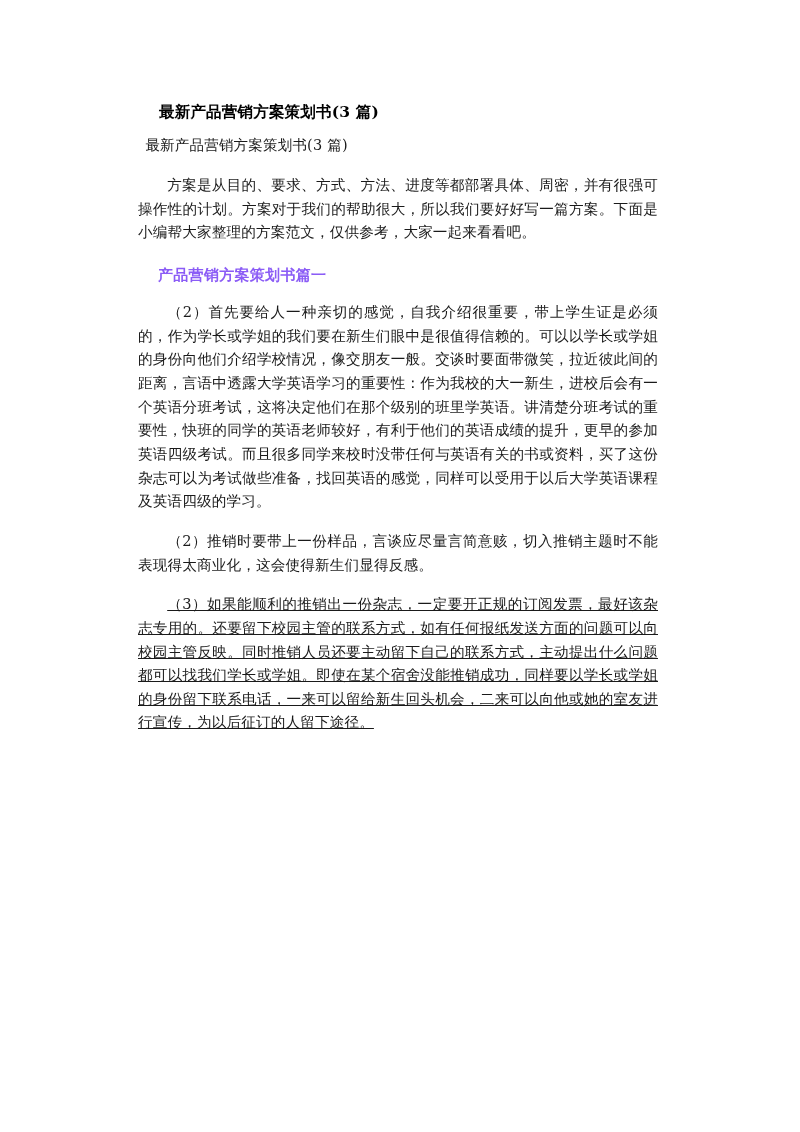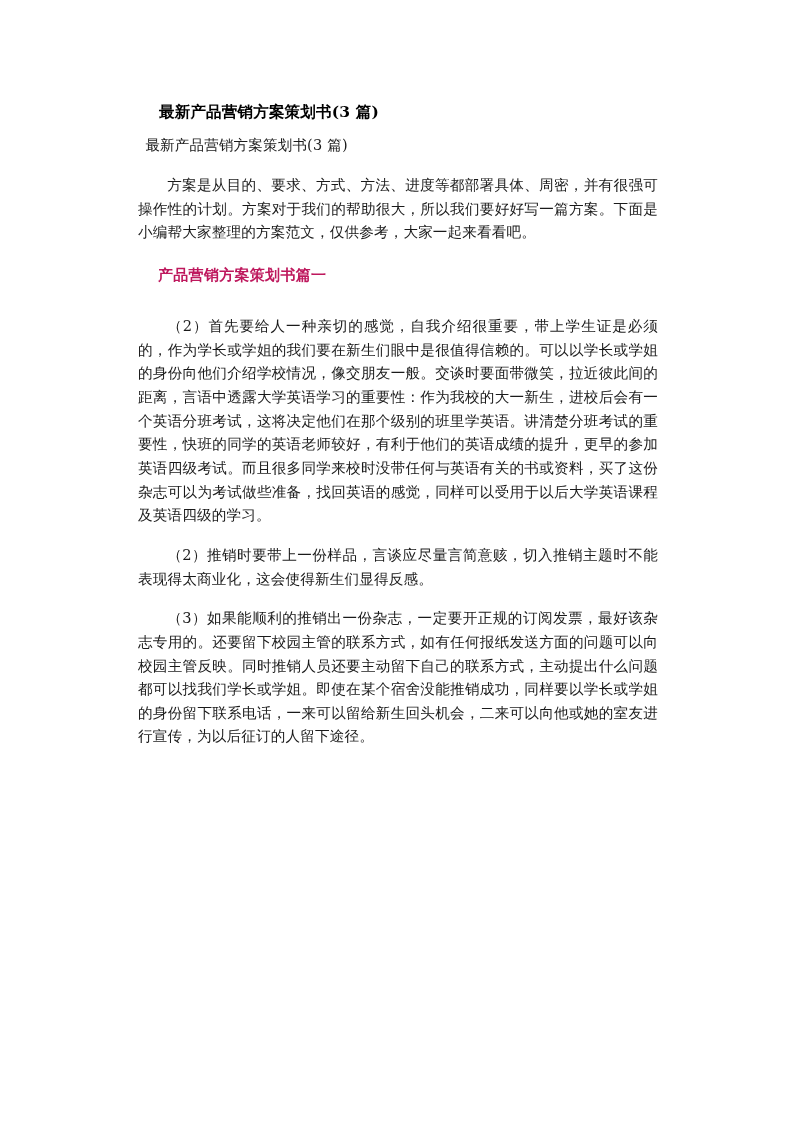--- a/index.html
+++ b/index.html
@@ -49,40 +49,41 @@
     letter-spacing: 0.2px;
     color: #1a1a1a;
   }
 
   
   .section-heading {
     font-size: 15px;
     font-weight: bold;
     line-height: 1.55;
     text-indent: 2em;
-    margin: 20px 0 27px 0;
+    margin: 20px 0 13px 0;
     letter-spacing: 0.3px;
-    color: #be185d;
+    color: #8b5cf6;
   }
 
   
   .para {
     font-size: 14.6px;
     line-height: 1.62;
     text-indent: 2em;
     text-align: justify;
     text-justify: inter-ideograph;
     margin: 0 0 16px 10px;
     letter-spacing: 0.15px;
     color: #1a1a1a;
     word-break: break-all;
   }
 
   .para:last-child {
     margin-bottom: 0;
+    text-decoration: underline;
   }
 </style>
 </head>
 <body>
 
 <div class="page">
   <div class="content">
 
     <h1 class="doc-title">最新产品营销方案策划书(3 篇)</h1>
 

